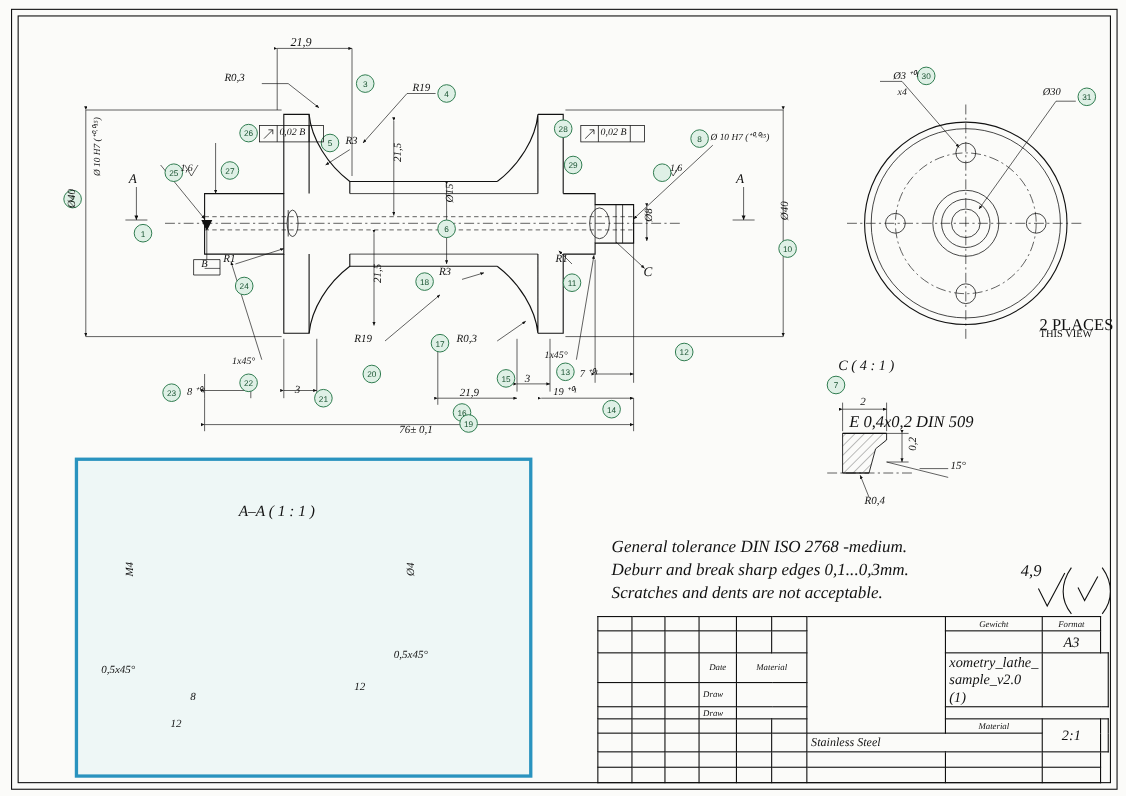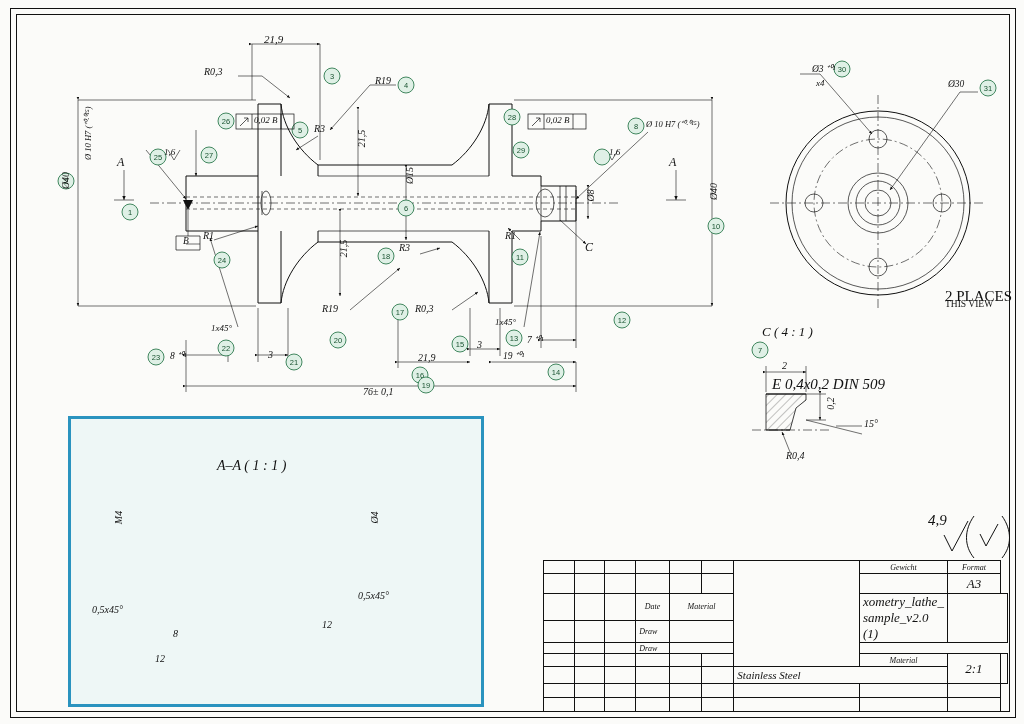--- a/index.html
+++ b/index.html
@@ -457,20 +457,25 @@
   <div class="aa-box"></div>
   <div class="lbl" style="left:217px;top:458px;font-size:14px;">A–A ( 1 : 1 )</div>
   <div class="lbl" style="left:112px;top:512px;font-size:10px;transform:rotate(-90deg);">M4</div>
   <div class="lbl" style="left:368px;top:512px;font-size:10px;transform:rotate(-90deg);">Ø4</div>
   <div class="lbl" style="left:92px;top:604px;font-size:10px;">0,5x45°</div>
   <div class="lbl" style="left:358px;top:590px;font-size:10px;">0,5x45°</div>
   <div class="lbl" style="left:173px;top:628px;font-size:10px;">8</div>
   <div class="lbl" style="left:322px;top:619px;font-size:10px;">12</div>
   <div class="lbl" style="left:155px;top:653px;font-size:10px;">12</div>
 
+  <div class="note">
+    <div>General tolerance DIN ISO 2768 -medium.</div>
+    <div>Deburr and break sharp edges 0,1...0,3mm.</div>
+    <div>Scratches and dents are not acceptable.</div>
+  </div>
   <div class="lbl" style="left:928px;top:512px;font-size:15px;">4,9</div>
 
   <div class="tb">
     <table>
       <tbody>
           <tr style="height:13px;">
         <td style="width:28px;"></td>
             <td style="width:28px;"></td>
             <td style="width:28px;"></td>
             <td style="width:28px;"></td>

